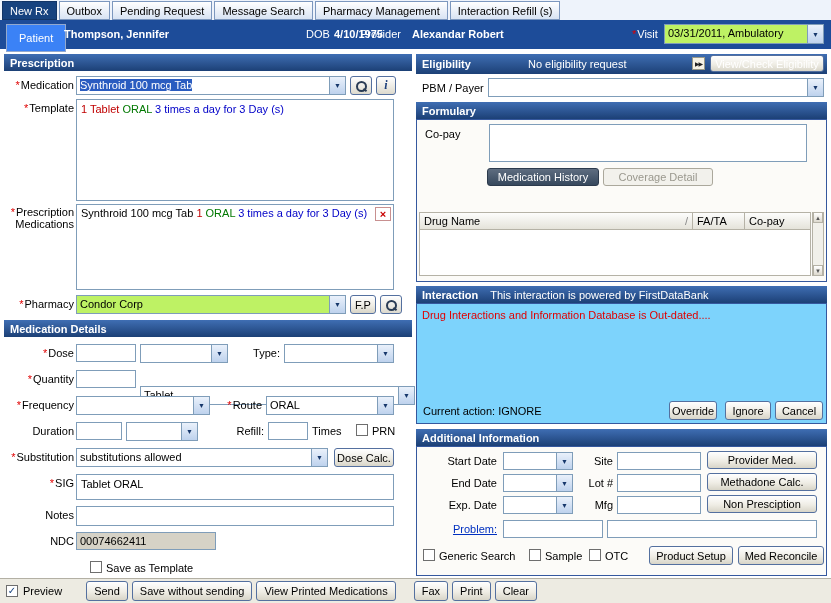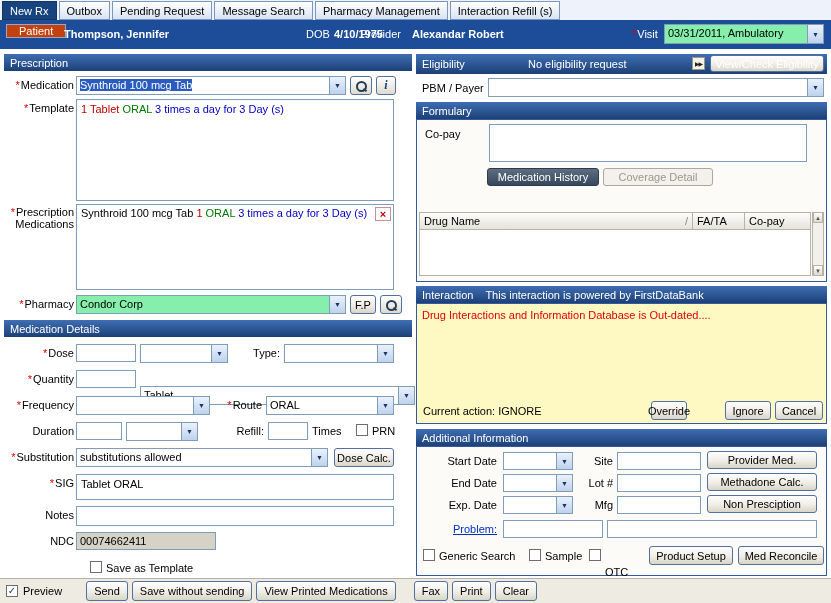--- a/index.html
+++ b/index.html
@@ -4,33 +4,33 @@
 <style>
 *{margin:0;padding:0;box-sizing:border-box}
 html,body{width:831px;height:603px;overflow:hidden}
 body{font-family:"Liberation Sans",sans-serif;font-size:11px;color:#000;background:#fff;position:relative}
 .abs{position:absolute}
 .tabbar{position:absolute;top:0;left:0;right:0;height:20px;background:#EEF3FB;display:flex;align-items:stretch;gap:2px;padding:1px 0 0 2px}
 .tab{display:flex;align-items:center;padding:0 7px;border:1px solid #7C97BE;background:linear-gradient(#FFFFFF,#D8E3F3);white-space:nowrap;cursor:default}
 .tab.active{background:#17437F;border-color:#123566;color:#fff}
 .patientbar{position:absolute;top:20px;left:0;right:0;height:29px;background:#1D4C99;color:#fff}
 .pb-item{position:absolute;top:8px;white-space:nowrap}
-.pbtn{position:absolute;top:4px;left:6px;height:14px;padding:0 12px;background:#c2410c;border:1px solid #93A9CE;color:#fff;display:flex;align-items:center}
+.pbtn{position:absolute;top:4px;left:6px;height:28px;padding:0 12px;background:#3b82f6;border:1px solid #93A9CE;color:#fff;display:flex;align-items:center}
 .bold{font-weight:bold}
 .req{color:#E00000;padding-right:1px}
 .hdr{position:absolute;left:0;right:0;height:17px;background:linear-gradient(#3F6EB3,#1C4076);color:#fff;display:flex;align-items:center;padding:0 6px}
-.hdr .ttl{font-weight:normal}
+.hdr .ttl{font-weight:bold}
 .leftcol{position:absolute;left:4px;top:54px;width:408px;height:522px}
 .rightcol{position:absolute;left:416px;top:54px;width:411px;height:522px}
 .lbl{position:absolute;width:70px;text-align:right;line-height:12px}
 .plain{position:absolute;white-space:nowrap}
 .combo{position:absolute;height:19px;display:flex;align-items:stretch;border:1px solid #7F9DB9;background:#fff}
 .combo .val{flex:1;padding:2px 3px;white-space:nowrap;overflow:hidden}
 .combo .dd{width:16px;display:flex;align-items:center;justify-content:center;font-size:7px;color:#16376B;background:linear-gradient(#EAF1FB,#BED2ED);border-left:1px solid #7F9DB9;cursor:default}
-.combo.gray .val{background:#86efac}
+.combo.gray .val{background:#bef264}
 .txt{position:absolute;height:18px;border:1px solid #7F9DB9;padding:0 3px;font:11px "Liberation Sans",sans-serif;background:#fff}
 .txt.gray{background:#D6D2C6}
 .box{position:absolute;border:1px solid #7F9DB9;background:#fff;padding:2px 4px;line-height:14px}
 .btn{display:flex;align-items:center;justify-content:center;border:1px solid #54709F;border-radius:3px;background:linear-gradient(#FFFFFF,#EFEDE5 55%,#D8D5C8);white-space:nowrap;height:19px;padding:0 7px;cursor:default}
 .btn.abs{position:absolute}
 .btn.dark{background:linear-gradient(#5E6D80,#36485D);color:#fff;border-color:#2C3A4C}
 .btn.dis{background:#F2F1EC;color:#9A988E;border-color:#ABA89C}
 .sqbtn{position:absolute;width:22px;height:19px;border:1px solid #54709F;border-radius:3px;background:linear-gradient(#FFFFFF,#DDDACE);display:flex;align-items:center;justify-content:center}
 .mag{position:relative;width:12px;height:12px}
 .mag::before{content:"";position:absolute;left:1px;top:1px;width:7px;height:7px;border:2px solid #2A3C55;border-radius:50%}
@@ -229,24 +229,24 @@
     <div class="sbar" style="left:395px;top:92px;height:64px">
       <span class="ar" style="top:-1px">▲</span>
       <span class="ar" style="bottom:-1px">▼</span>
     </div>
   </div>
 
   <div class="hdr" style="top:232px">
     <span class="ttl">Interaction</span>
     <span style="margin-left:12px">This interaction is powered by FirstDataBank</span>
   </div>
-  <div class="panel" style="left:0;top:249px;width:411px;height:121px;background:#fef9c3">
+  <div class="panel" style="left:0;top:249px;width:411px;height:121px;background:#7dd3fc">
     <span class="plain warn" style="left:5px;top:5px">Drug Interactions and Information Database is Out-dated....</span>
     <span class="plain" style="left:6px;top:101px">Current action: IGNORE</span>
-    <div class="btn abs" style="left:234px;top:97px;width:36px">Override</div>
+    <div class="btn abs" style="left:252px;top:97px;width:48px">Override</div>
     <div class="btn abs" style="left:308px;top:97px;width:46px">Ignore</div>
     <div class="btn abs" style="left:358px;top:97px;width:48px">Cancel</div>
   </div>
 
   <div class="hdr" style="top:375px">
       <span class="ttl">Additional Information</span>
     </div>
   <div class="panel" style="left:0;top:392px;width:411px;height:130px">
 
     <div class="lbl" style="left:0;top:8px;width:80px">Start Date</div>
@@ -278,21 +278,21 @@
 
     <div class="lbl" style="left:0;top:76px;width:80px"><span class="link">Problem:</span></div>
     <input class="txt" style="left: 86px; top: 73px; width: 100px;">
     <input class="txt" style="left: 190px; top: 73px; width: 210px;">
 
     <span class="cb" style="left:6px;top:102px"></span>
     <span class="plain" style="left:22px;top:103px">Generic Search</span>
     <span class="cb" style="left:112px;top:102px"></span>
     <span class="plain" style="left:128px;top:103px">Sample</span>
     <span class="cb" style="left:172px;top:102px"></span>
-    <span class="plain" style="left:188px;top:119px">OTC</span>
+    <span class="plain" style="left:188px;top:103px">OTC</span>
     <div class="btn abs" style="left:232px;top:99px;width:84px">Product Setup</div>
     <div class="btn abs" style="left:321px;top:99px;width:86px">Med Reconcile</div>
   </div>
 </div>
 
 <div class="footer">
   <span class="cb inflow">
       <span class="ck">✓</span>
     </span>
   <span style="margin:0 24px 0 5px">Preview</span>

